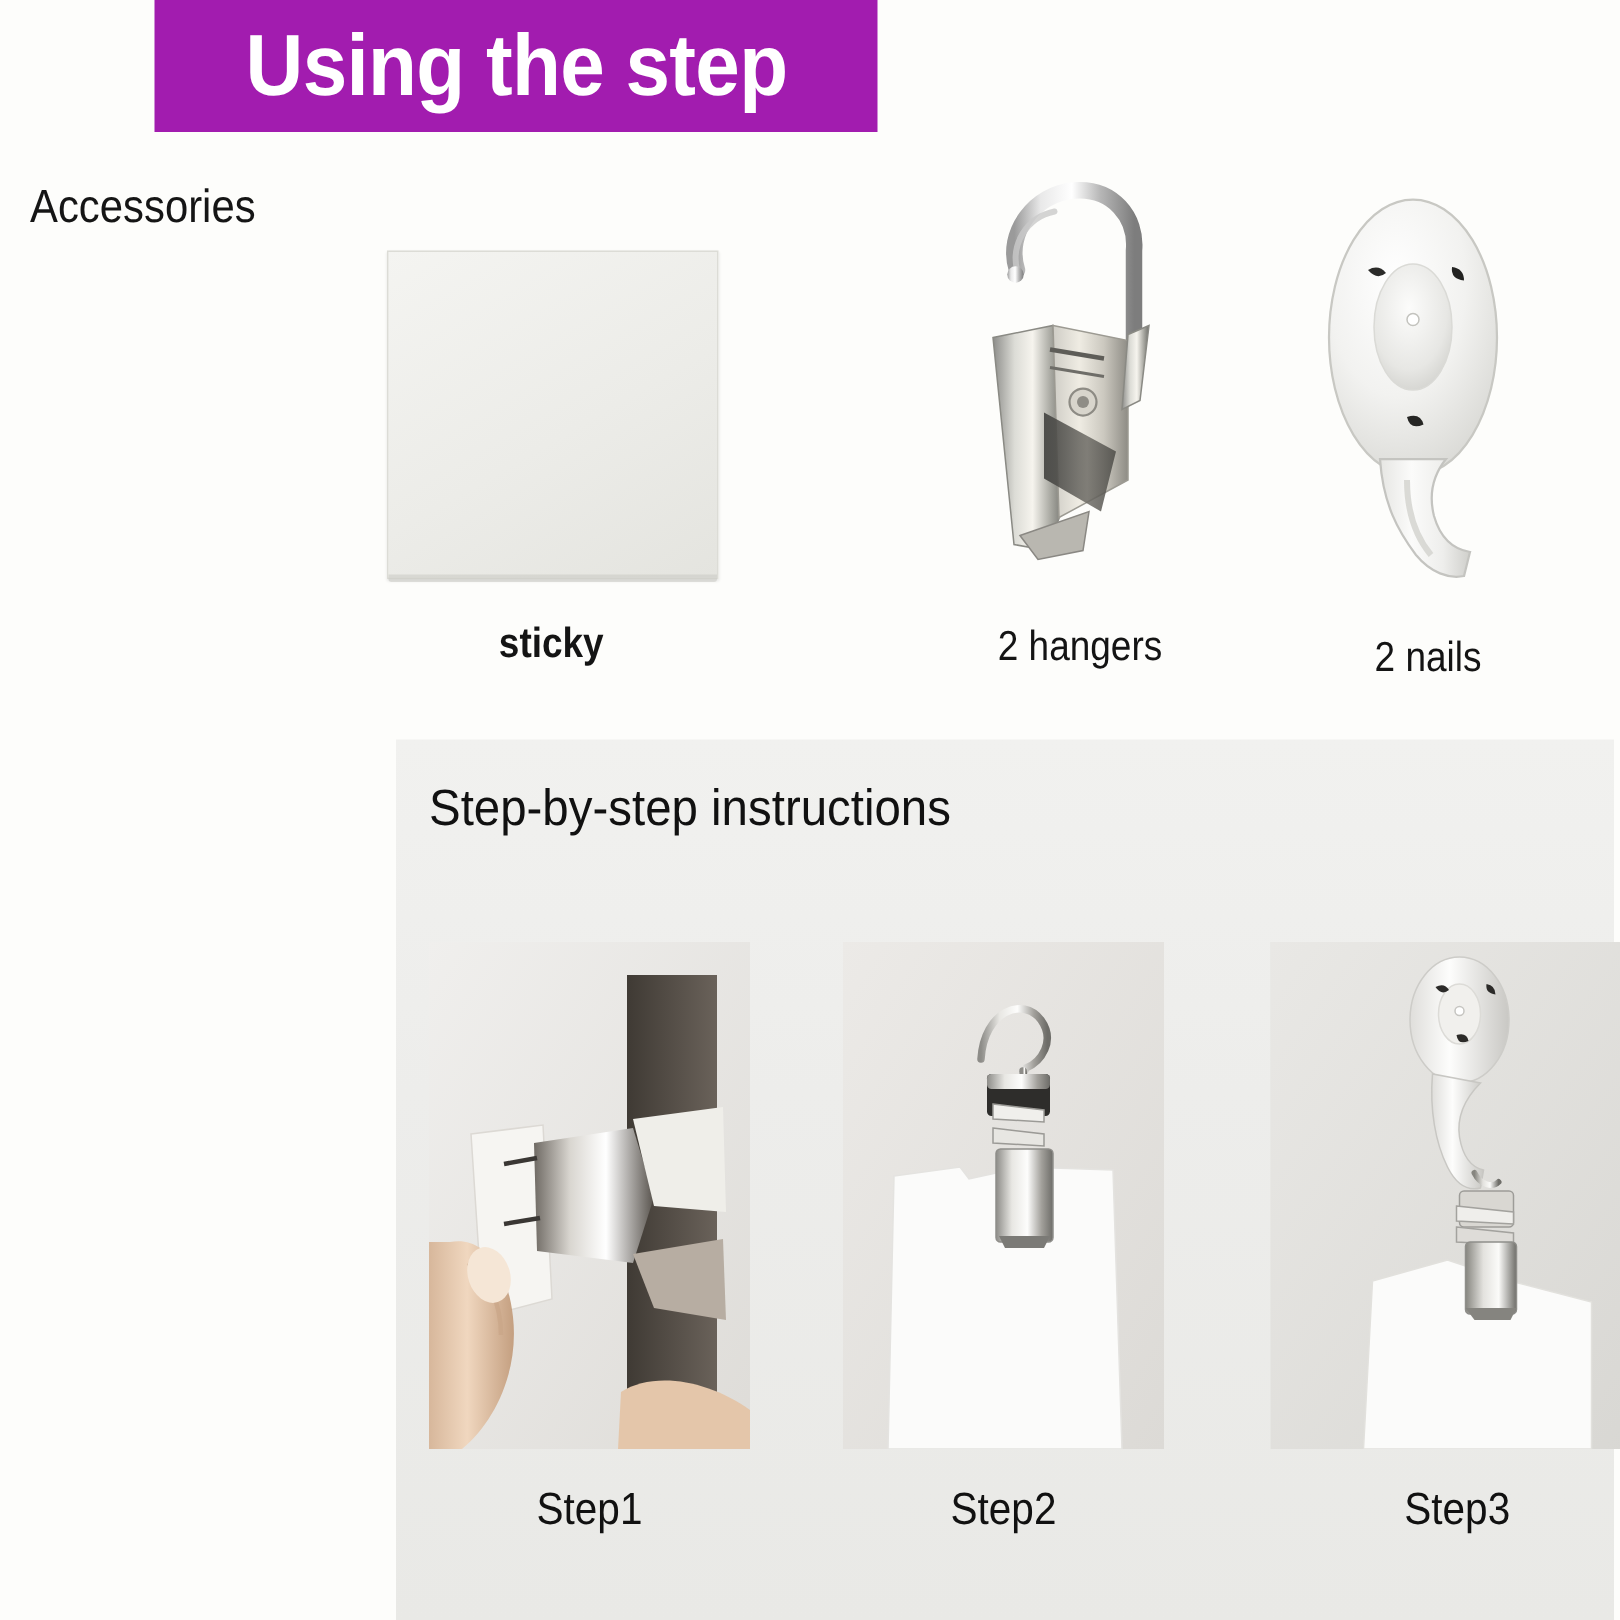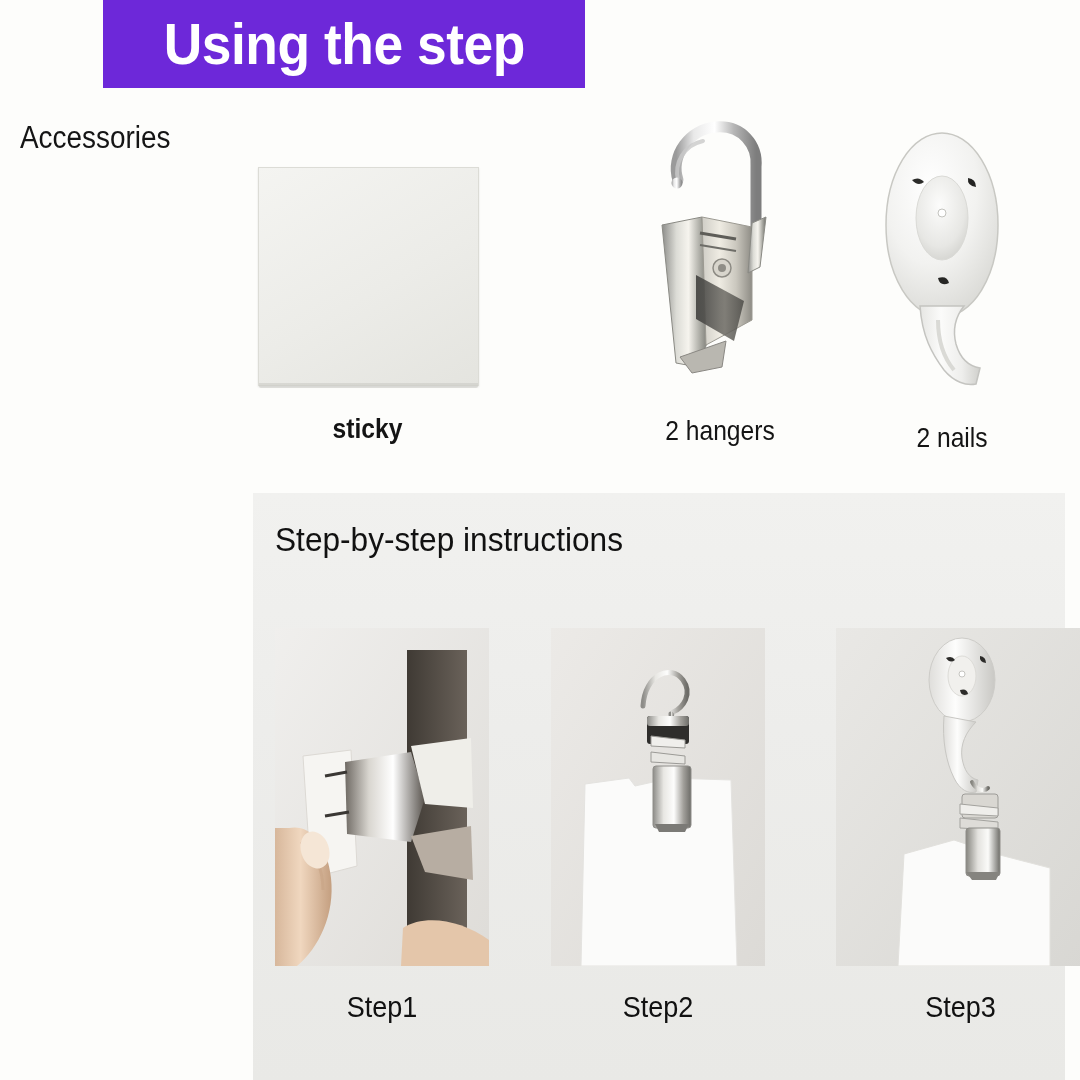--- a/index.html
+++ b/index.html
@@ -15,21 +15,21 @@
     position: relative;
   }
 
   
   .title-banner {
     position: absolute;
     left: 103px;
     top: 0;
     width: 482px;
     height: 88px;
-    background: #6d28d9;
+    background: #a21caf;
     display: flex;
     align-items: center;
     justify-content: center;
     box-sizing: border-box;
   }
   .title-text {
     color: #ffffff;
     font-size: 58px;
     font-weight: bold;
     letter-spacing: -0.5px;
@@ -113,21 +113,21 @@
   }
   .label-nails {
     left: 862px;
     top: 422px;
     width: 180px;
   }
 
   
   .instructions-panel {
     position: absolute;
-    left: 253px;
+    left: 264px;
     top: 493px;
     width: 812px;
     height: 587px;
     background: linear-gradient(180deg, #f1f1ef 0%, #ededeb 40%, #e9e9e6 100%);
   }
   .instructions-heading {
     position: absolute;
     left: 22px;
     top: 27px;
     font-size: 34px;

